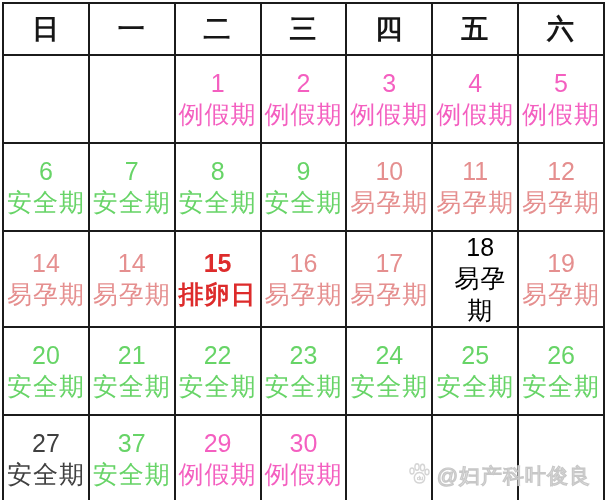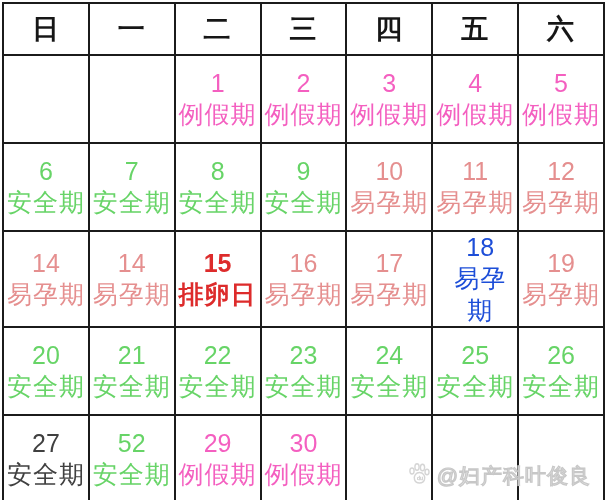--- a/index.html
+++ b/index.html
@@ -128,21 +128,21 @@
             <div class="day-label">排卵日</div>
           </td>
           <td class="cell t-fertile" style="color: rgb(229, 143, 143);">
             <div class="day-num">16</div>
             <div class="day-label">易孕期</div>
           </td>
           <td class="cell t-fertile" style="color: rgb(229, 143, 143); margin-top: 32px;">
             <div class="day-num">17</div>
             <div class="day-label">易孕期</div>
           </td>
-          <td class="cell t-fertile" style="color: #1d4ed8; padding-left: 10px;">
+          <td class="cell t-fertile" style="color: #000000; padding-left: 10px;">
             <div class="day-num">18</div>
             <div class="day-label">易孕期</div>
           </td>
           <td class="cell t-fertile" style="color: rgb(229, 143, 143);">
             <div class="day-num">19</div>
             <div class="day-label">易孕期</div>
           </td>
         </tr>
         <tr>
           <td class="cell t-safe" style="color: rgb(103, 212, 103);">
@@ -173,21 +173,21 @@
             <div class="day-num">26</div>
             <div class="day-label">安全期</div>
           </td>
         </tr>
         <tr>
           <td class="cell t-safe" style="color: #404040;">
             <div class="day-num">27</div>
             <div class="day-label">安全期</div>
           </td>
           <td class="cell t-safe" style="color: rgb(103, 212, 103);">
-            <div class="day-num">52</div>
+            <div class="day-num">37</div>
             <div class="day-label">安全期</div>
           </td>
           <td class="cell t-period" style="color: rgb(244, 95, 192);">
             <div class="day-num">29</div>
             <div class="day-label">例假期</div>
           </td>
           <td class="cell t-period" style="color: rgb(244, 95, 192);">
             <div class="day-num">30</div>
             <div class="day-label">例假期</div>
           </td>

